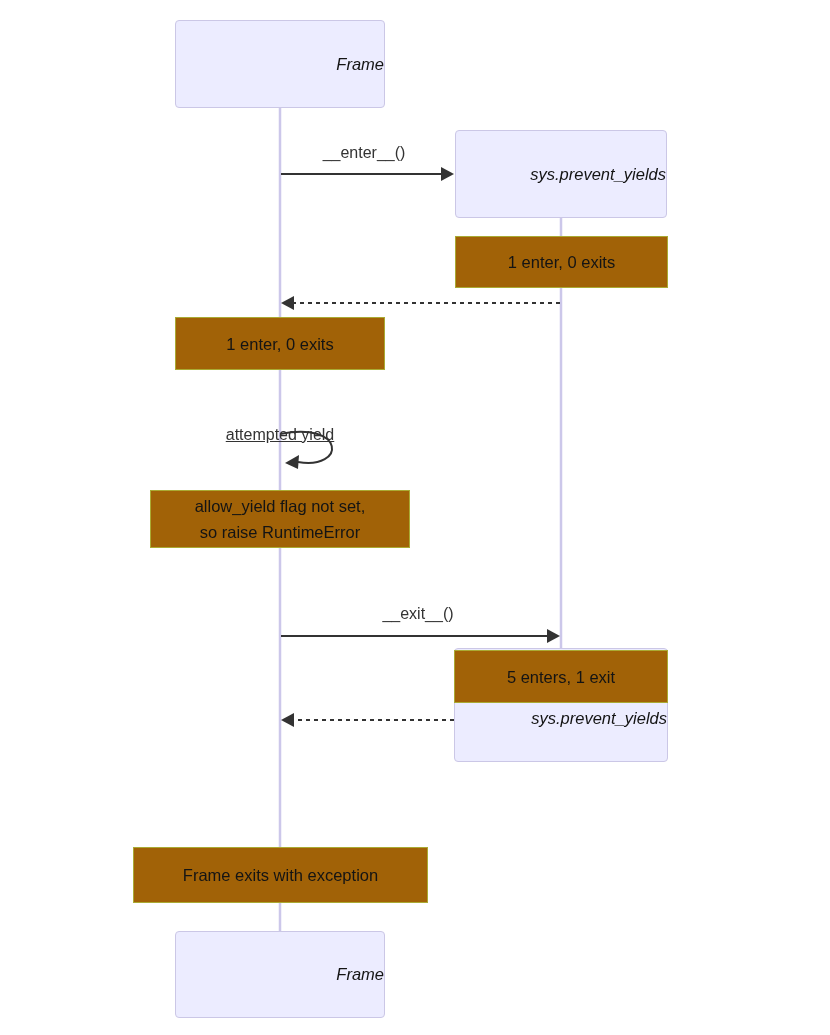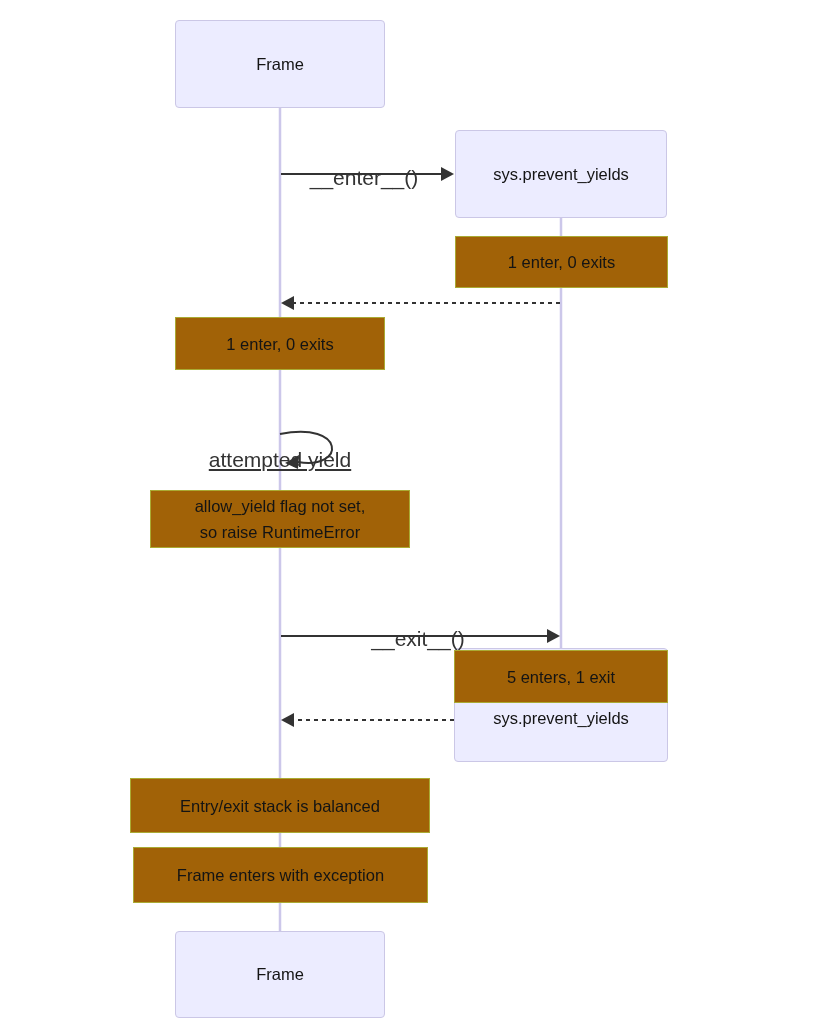--- a/index.html
+++ b/index.html
@@ -11,43 +11,43 @@
     overflow:hidden;
   }
   .canvas svg{position:absolute;left:0;top:0;}
   #lifelines{z-index:0;}
   #arrows{z-index:2;}
   .actor-box{
     position:absolute;z-index:1;
     background:#ECECFF;
     border:1px solid #CBC7E6;
     border-radius:4px;
-    display:flex;align-items:center;justify-content:center;
+    display:flex;align-items:center;justify-content:flex-end;
     font-size:16.5px;color:#141414;
     box-sizing:border-box;
+    font-style:italic;
   }
   .actor-box.bottom-sys{align-items:flex-start;}
   .actor-box.bottom-sys span{position:relative;top:60px;}
   .note{
     position:absolute;z-index:3;
     background:#a16207;
     border:1px solid #AAAA33;
     display:flex;align-items:center;justify-content:center;
     font-size:16.5px;color:#141414;
     text-align:center;
     line-height:26px;
     white-space:pre-line;
     box-sizing:border-box;
   }
   .msg-label{
     position:absolute;z-index:4;
     transform:translate(-50%,-50%);
-    font-size:21px;color:#333333;
+    font-size:16px;color:#333333;
     white-space:nowrap;
-    margin-top:25px;
   }
 </style>
 </head>
 <body>
 
 <div class="canvas">
 
   <svg id="lifelines" width="830" height="1035">
     <line x1="280" y1="108" x2="280" y2="931" stroke="#CCC7EA" stroke-width="2.5"></line>
     <line x1="561" y1="218" x2="561" y2="650" stroke="#CCC7EA" stroke-width="2.5"></line>
@@ -99,23 +99,22 @@
 
   <div class="note" style="left:455px;top:236px;width:213px;height:52px;">1 enter, 0 exits</div>
 
   <div class="note" style="left:175px;top:317px;width:210px;height:53px;">1 enter, 0 exits</div>
 
   <div class="note" style="left:150px;top:490px;width:260px;height:58px;">allow_yield flag not set,
 so raise RuntimeError</div>
 
   <div class="note" style="left:454px;top:650px;width:214px;height:53px;">5 enters, 1 exit</div>
 
-  <div class="note" style="left:130px;top:778px;width:300px;height:55px;">Entry/exit stack is balanced</div>
 
-  <div class="note" style="left:133px;top:847px;width:295px;height:56px;">Frame enters with exception</div>
+  <div class="note" style="left:133px;top:847px;width:295px;height:56px;">Frame exits with exception</div>
 
   <div class="msg-label" style="left:364px;top:153px;">__enter__()</div>
 
   <div class="msg-label" style="left:280px;top:435px;text-decoration:underline;">attempted yield</div>
 
   <div class="msg-label" style="left:418px;top:614px;">__exit__()</div>
 
 </div>
 
 </body></html>

